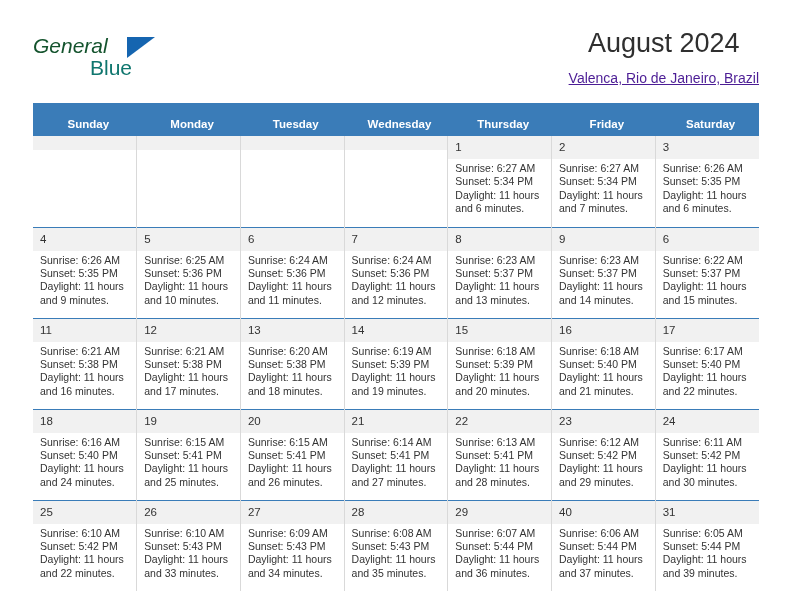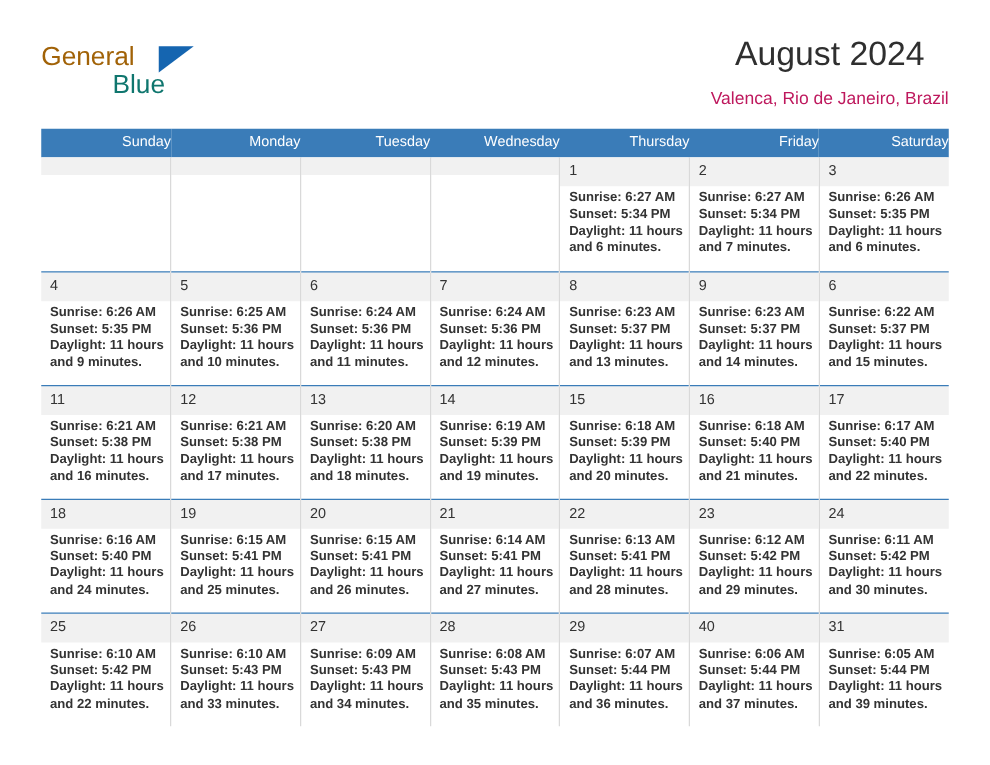--- a/index.html
+++ b/index.html
@@ -37,22 +37,23 @@
     top: 8px;
     width: 220px;
     height: 60px;
   }
   .logo-general {
     position: absolute;
     left: 0;
     top: 0;
     font-size: 21px;
     letter-spacing: 0px;
-    color: #a16207;
+    color: #14532d;
     line-height: 24px;
+    font-style: italic;
   }
   .logo-triangle {
     position: absolute;
     left: 94px;
     top: 3px;
     width: 0;
     height: 0;
     border-left: 28px solid #1565b0;
     border-bottom: 21px solid transparent;
   }
@@ -74,43 +75,44 @@
   .cal-title {
     font-size: 27px;
     color: #2f2f2f;
     line-height: 34px;
     font-weight: normal;
     margin: 0;
     white-space: nowrap;
   }
   .cal-subtitle {
     font-size: 14px;
-    color: #be185d;
+    color: #4c1d95;
     line-height: 20px;
     margin: 8px 0 0 0;
     white-space: nowrap;
+    text-decoration: underline;
   }
 
   
   .calendar {
     position: absolute;
     left: 33px;
     top: 103px;
     width: 726px;
     border-collapse: collapse;
     table-layout: fixed;
   }
 
   .dow-row th {
     background: #3a7cb8;
     color: #ffffff;
     font-size: 11.5px;
-    font-weight: normal;
-    text-align: right;
-    padding: 5px 0 6px 7px;
+    font-weight: bold;
+    text-align: center;
+    padding: 15px 0 6px 7px;
     height: 13px;
     border: none;
     box-sizing: border-box;
   }
 
   .week-row td {
     vertical-align: top;
     padding: 0;
     border: none;
     border-top: 1px solid #3a7cb8;
@@ -136,21 +138,20 @@
     padding: 4px 0 5px 7px;
     min-height: 14px;
     box-sizing: border-box;
   }
   .daynum.empty {
     color: transparent;
   }
 
   .cell-lines {
     padding: 3px 5px 0 7px;
-    font-weight: bold;
   }
   .cell-lines div {
     font-size: 10.5px;
     color: #333333;
     line-height: 13.4px;
     white-space: nowrap;
   }
 </style>
 </head>
 <body>

